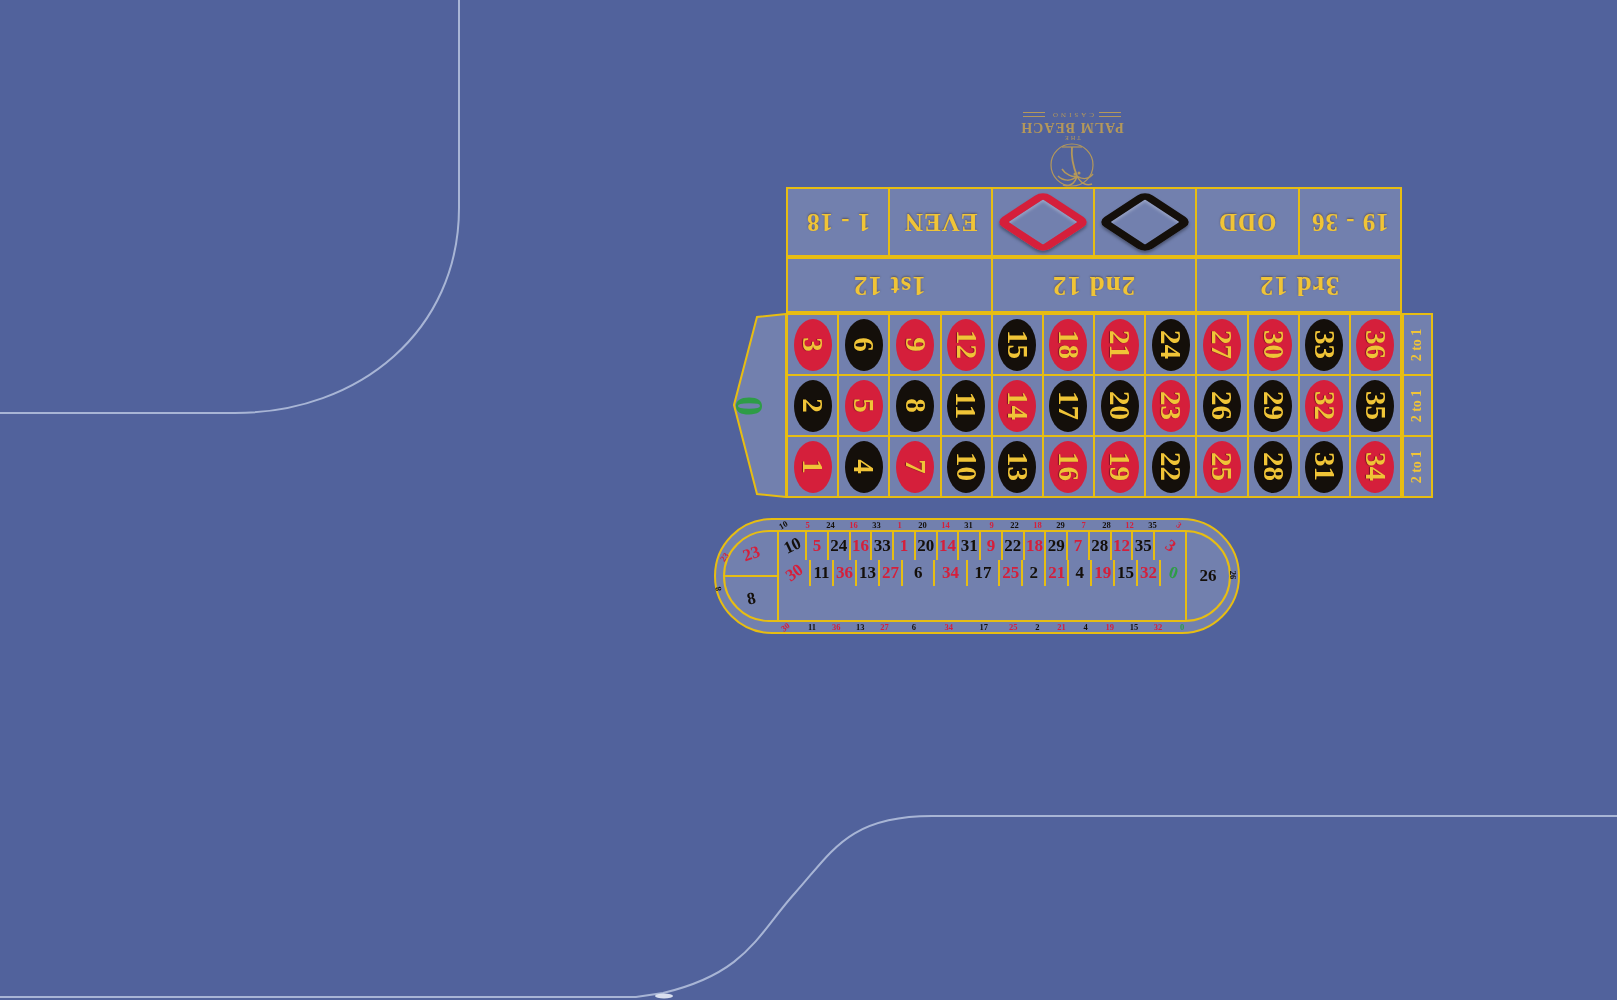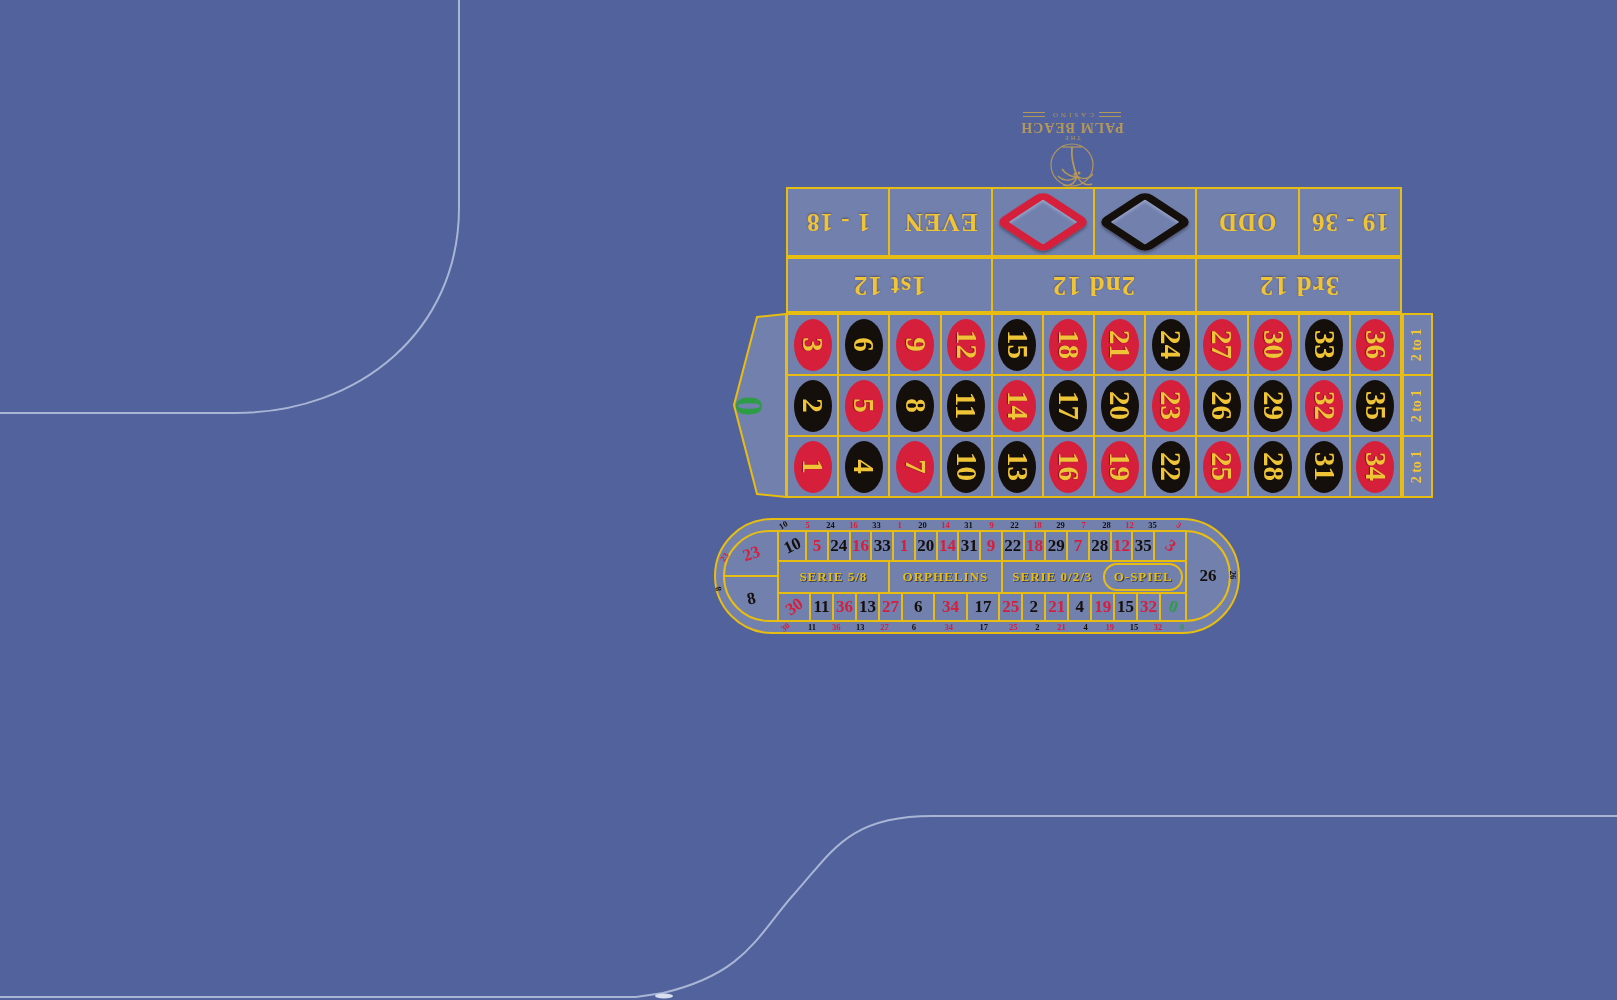--- a/index.html
+++ b/index.html
@@ -425,26 +425,20 @@
             <div class="rt-cell">
               <span style="color: rgb(213, 31, 59);">12</span>
             </div>
             <div class="rt-cell">
               <span style="color: rgb(20, 15, 10);">35</span>
             </div>
             <div class="rt-cell">
               <span style="color: rgb(213, 31, 59);">3</span>
             </div>
           </div>
-        <div id="rt-sections">
-            <div class="rt-sec">SERIE 5/8</div>
-            <div class="rt-sec">ORPHELINS</div>
-            <div class="rt-sec">SERIE 0/2/3</div>
-            <div class="rt-sec">O-SPIEL</div>
-          </div>
         <div id="rt-bottom" class="rt-row cells-bottom">
             <div class="rt-cell">
               <span style="color: rgb(213, 31, 59);">30</span>
             </div>
             <div class="rt-cell">
               <span style="color: rgb(20, 15, 10);">11</span>
             </div>
             <div class="rt-cell">
               <span style="color: rgb(213, 31, 59);">36</span>
             </div>

